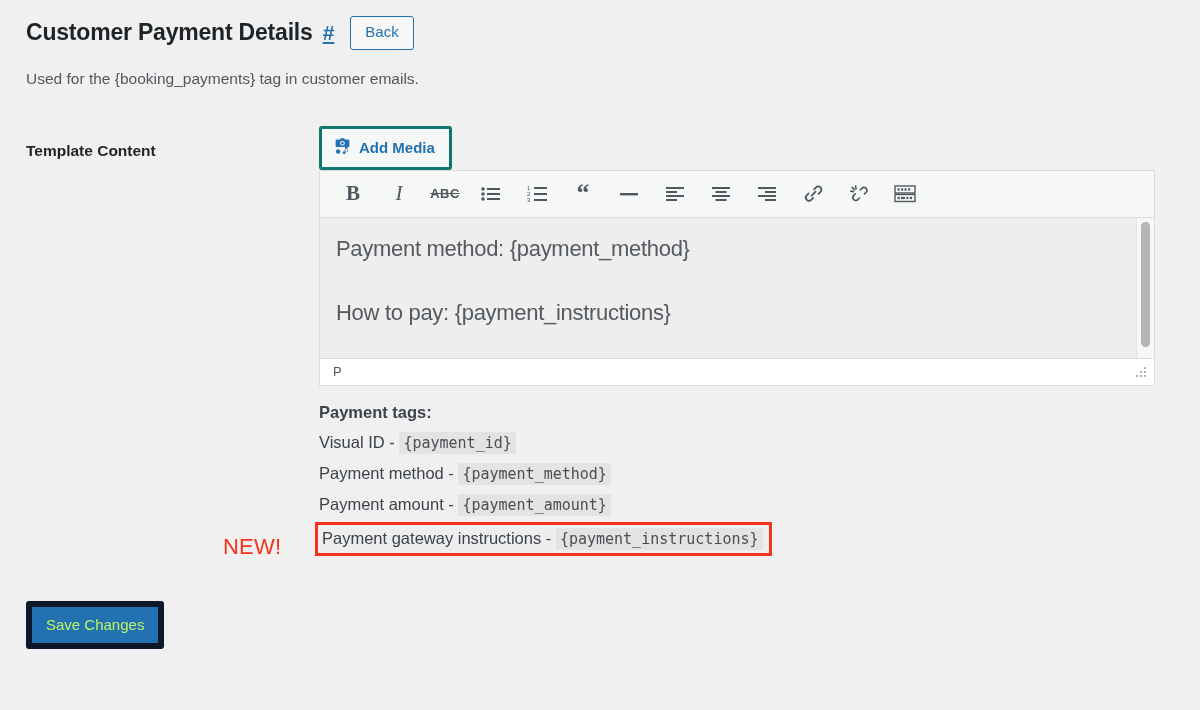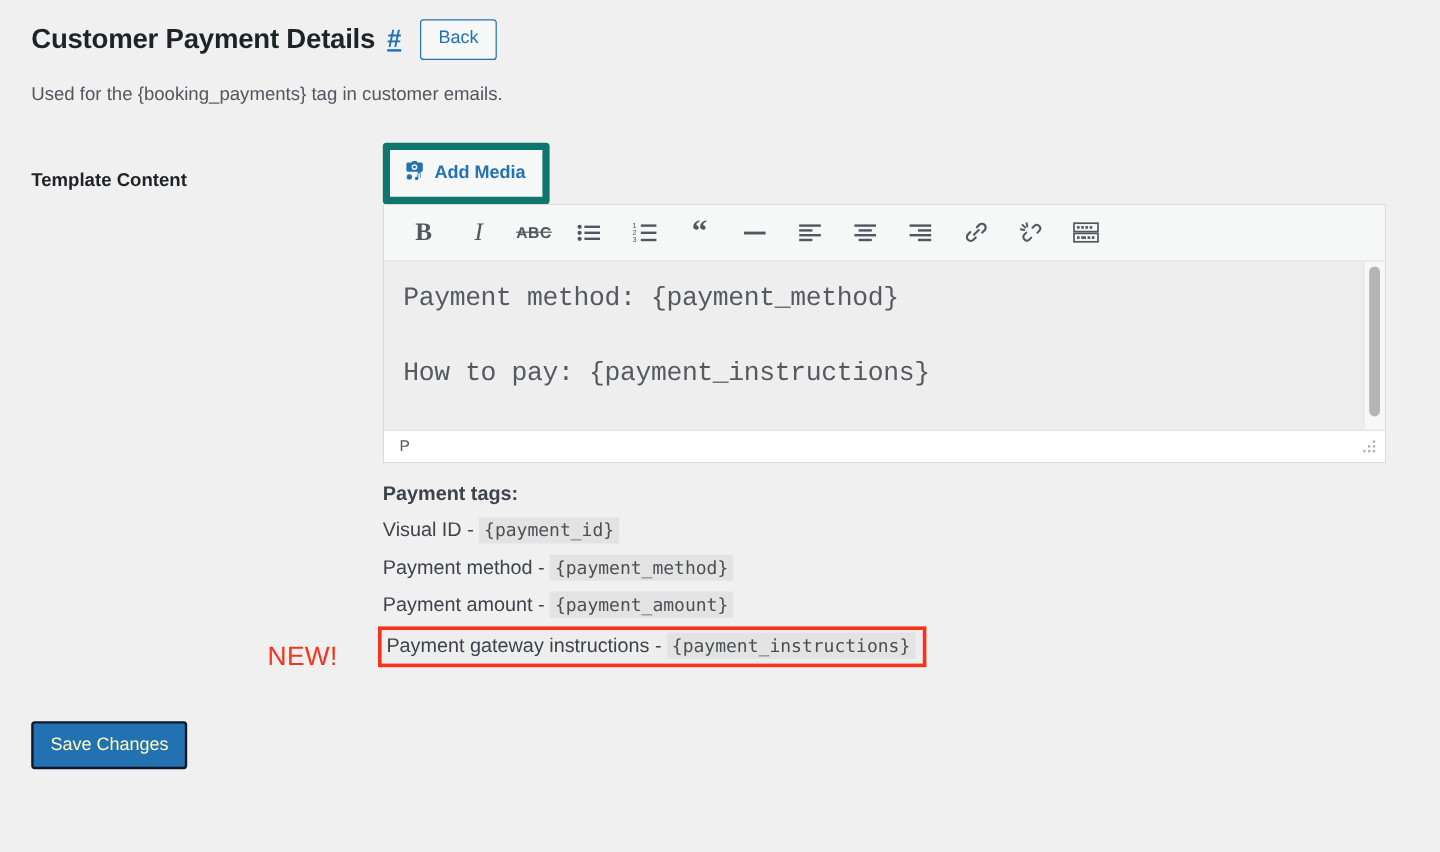--- a/index.html
+++ b/index.html
@@ -81,21 +81,21 @@
     display: flex;
     align-items: flex-end;
     justify-content: space-between;
     height: 41px;
   }
   .add-media-btn {
     display: inline-flex;
     align-items: center;
     gap: 7px;
     background: #f6f7f7;
-    border: 6px solid #0f766e;
+    border: 3px solid #0f766e;
     border-radius: 3px;
     color: #2271b1;
     font-size: 15px;
     font-weight: bold;
     padding: 8px 14px 9px 11px;
     cursor: pointer;
     line-height: 1;
   }
   .media-icon { display: block; }
 
@@ -164,21 +164,21 @@
     height: 140px;
     padding: 18px 24px 0 16px;
     box-sizing: border-box;
     position: relative;
     overflow: hidden;
   }
   .mce-content p {
     margin: 0 0 38px 0;
     font-size: 22px;
     color: #545a60;
-    font-family: Liberation Mono, monospace;
+    font-family: Liberation Sans, sans-serif;
     font-weight: 300;
     letter-spacing: -0.3px;
   }
   .mce-scrollbar {
     position: absolute;
     top: 4px;
     right: 4px;
     width: 9px;
     height: 125px;
     background: #b5b5b5;
@@ -252,23 +252,23 @@
   }
   .highlight-row {
     position: relative;
     margin-top: 2px;
   }
 
   
   .save-wrap { margin: 45px 0 0 26px; }
   .save-button {
     background: #2271b1;
-    border: 2px solid #0f172a;
+    border: 6px solid #0f172a;
     border-radius: 3px;
-    color: #fef9c3;
+    color: #bef264;
     font-size: 15px;
     font-family: "Liberation Sans", sans-serif;
     padding: 10px 14px 11px;
     cursor: pointer;
     line-height: 1;
   }
 </style>
 </head>
 <body>
 

